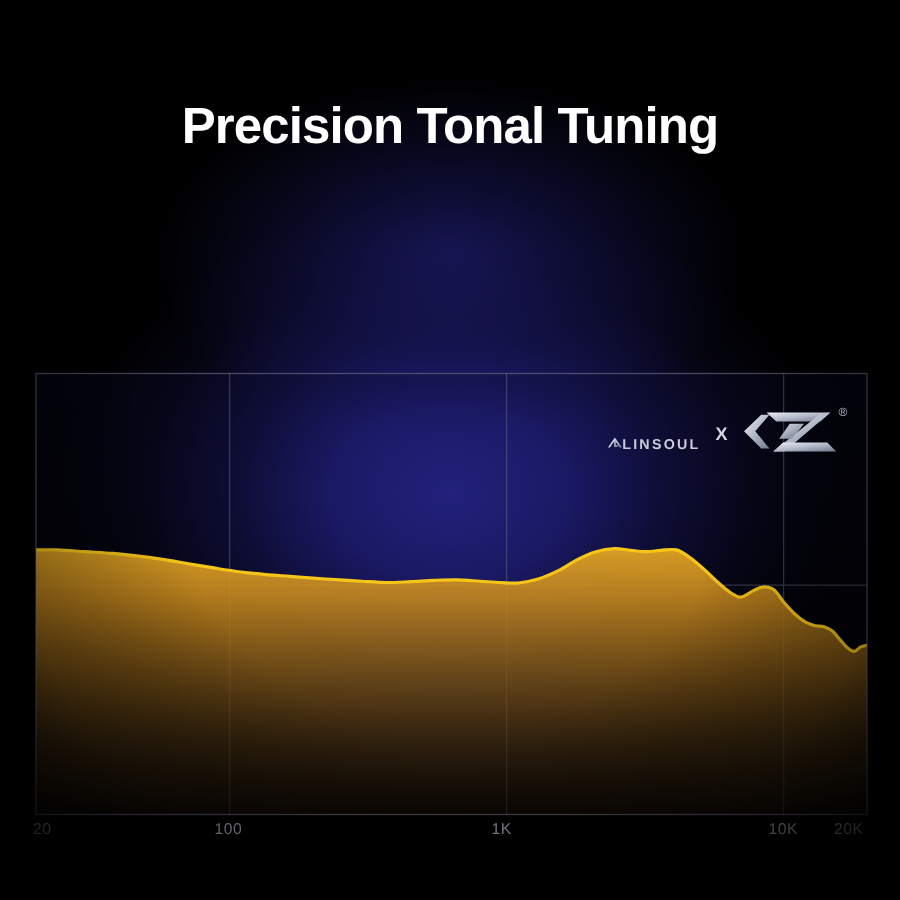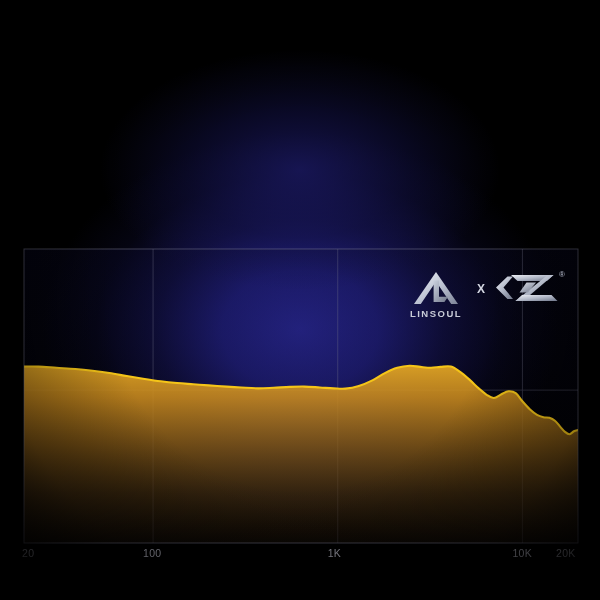--- a/index.html
+++ b/index.html
@@ -104,21 +104,20 @@
     left: 405px;
     top: 266px;
     width: 170px;
     height: 58px;
     display: flex;
     align-items: center;
     gap: 10px;
   }
   .brand-linsoul {
     display: flex;
-    flex-direction: column;
     align-items: center;
     width: 62px;
     justify-content: flex-end;
   }
   .brand-wordmark {
     color: #c9ccd8;
     font-size: 9.5px;
     font-weight: bold;
     letter-spacing: 1.5px;
     margin-top: 3px;
@@ -229,15 +228,16 @@
         <path d="M52.0 7.6 L58.5 7.0 L28.0 33.0 L20.5 33.0 Z" fill="url(#kzg)"></path>
 
         <path d="M27.0 27.0 L56.5 27.0 L62.5 33.0 L20.5 33.0 Z" fill="url(#kzg)"></path>
 
         <path d="M31.5 14.5 L41.0 14.5 L33.0 24.5 L24.5 24.5 Z" fill="url(#kzg)" opacity="0.92"></path>
         <text x="64" y="9" font-family="'Liberation Sans', sans-serif" font-size="8" fill="#b9bfd0">®</text>
       </svg>
     </div>
   </div>
 
+  <div class="headline">Precision Tonal Tuning</div>
 
 
 </div>
 
 </body></html>

